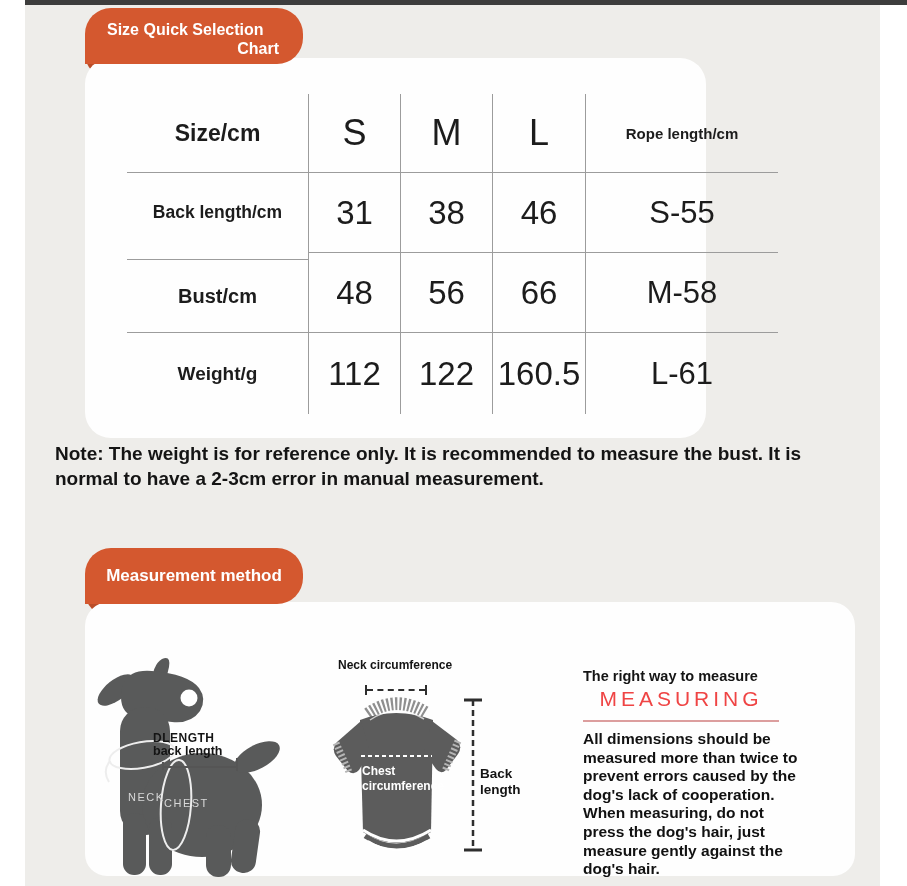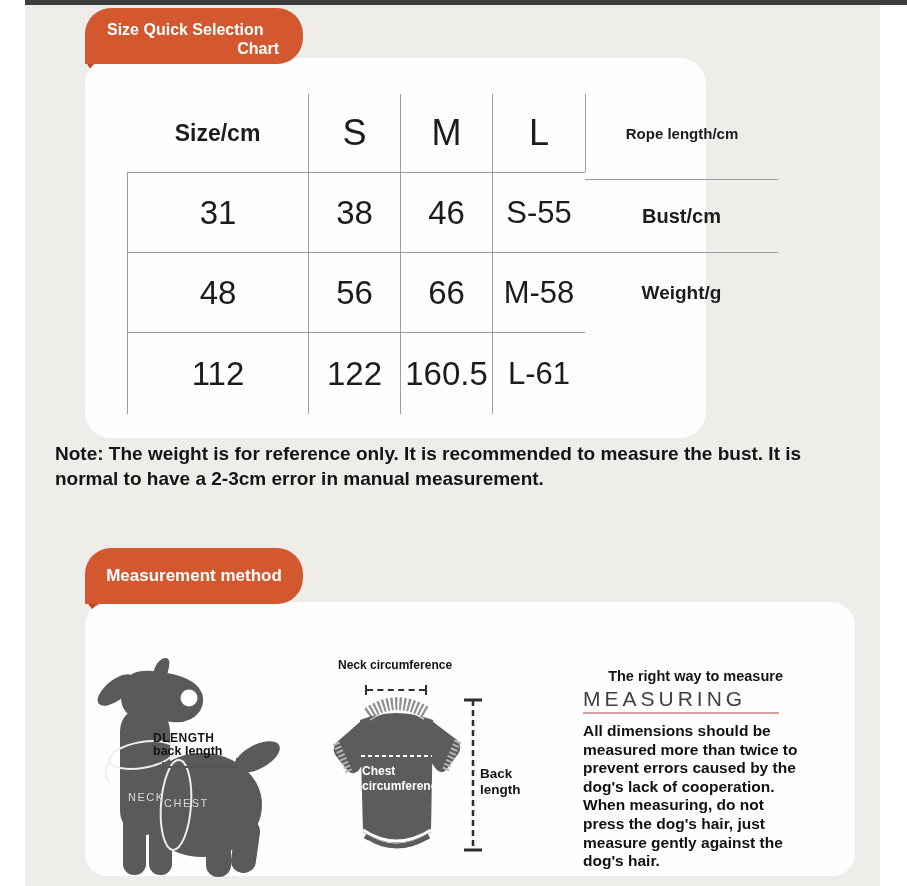--- a/index.html
+++ b/index.html
@@ -70,41 +70,42 @@
   .neck-line .dash { position:absolute; left:2px; right:2px; top:5px; border-top:2px dashed #2e2e2e; }
   .neck-line::before { content:""; position:absolute; left:0; top:1px; width:2px; height:10px; background:#2e2e2e; }
   .neck-line::after  { content:""; position:absolute; right:0; top:1px; width:2px; height:10px; background:#2e2e2e; }
   .s-chest1 { left:32px; top:120px; font-size:12px; font-weight:bold; color:#fff; }
   .s-chest2 { left:32px; top:135px; font-size:12px; font-weight:bold; color:#fff; }
   .s-back1 { left:150px; top:122px; font-size:13.5px; font-weight:bold; }
   .s-back2 { left:150px; top:138px; font-size:13.5px; font-weight:bold; }
 
   
   .guide { position:absolute; left:583px; top:668px; width:222px; z-index:4; }
-  .g-title { font-size:14.5px; font-weight:bold; text-align:right; width:200px; }
-  .g-head { margin-top:3px; width:196px; text-align:left; font-size:21px; letter-spacing:4px;
-    color:#404040; border-bottom:2.5px solid #dc9e9e; padding-bottom:1px; }
+  .g-title { font-size:14.5px; font-weight:bold; text-align:left; width:200px; }
+  .g-head { margin-top:3px; width:196px; text-align:center; font-size:21px; letter-spacing:4px;
+    color:#ef4444; border-bottom:2.5px solid #dc9e9e; padding-bottom:9px; }
   .g-body { margin-top:8px; font-size:15.5px; font-weight:bold; line-height:1.2; color:#111; }
 </style>
 </head>
 <body>
 
 <div class="topbar"></div>
 <div class="gray-band"></div>
 
 <div class="badge-fold fold1"></div>
 <div class="panel panel1">
   <div class="size-table">
 
     <div class="cell th-size">Size/cm</div>
     <div class="cell th-sml bl">S</div>
     <div class="cell th-sml bl">M</div>
     <div class="cell th-sml bl">L</div>
     <div class="cell th-rope bl">Rope length/cm</div>
 
+    <div class="cell lbl-back bt">Back length/cm</div>
     <div class="cell val bl bt">31</div>
     <div class="cell val bl bt">38</div>
     <div class="cell val bl bt">46</div>
     <div class="cell rope-val bl bt">S-55</div>
 
     <div class="cell lbl-bust bt">Bust/cm</div>
     <div class="cell val bl bt">48</div>
     <div class="cell val bl bt">56</div>
     <div class="cell val bl bt">66</div>
     <div class="cell rope-val bl bt">M-58</div>

